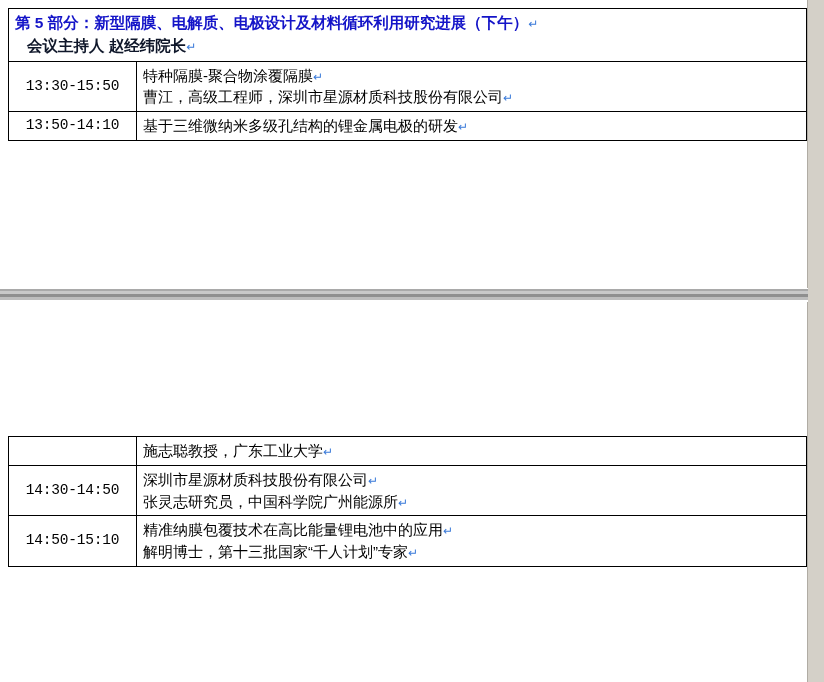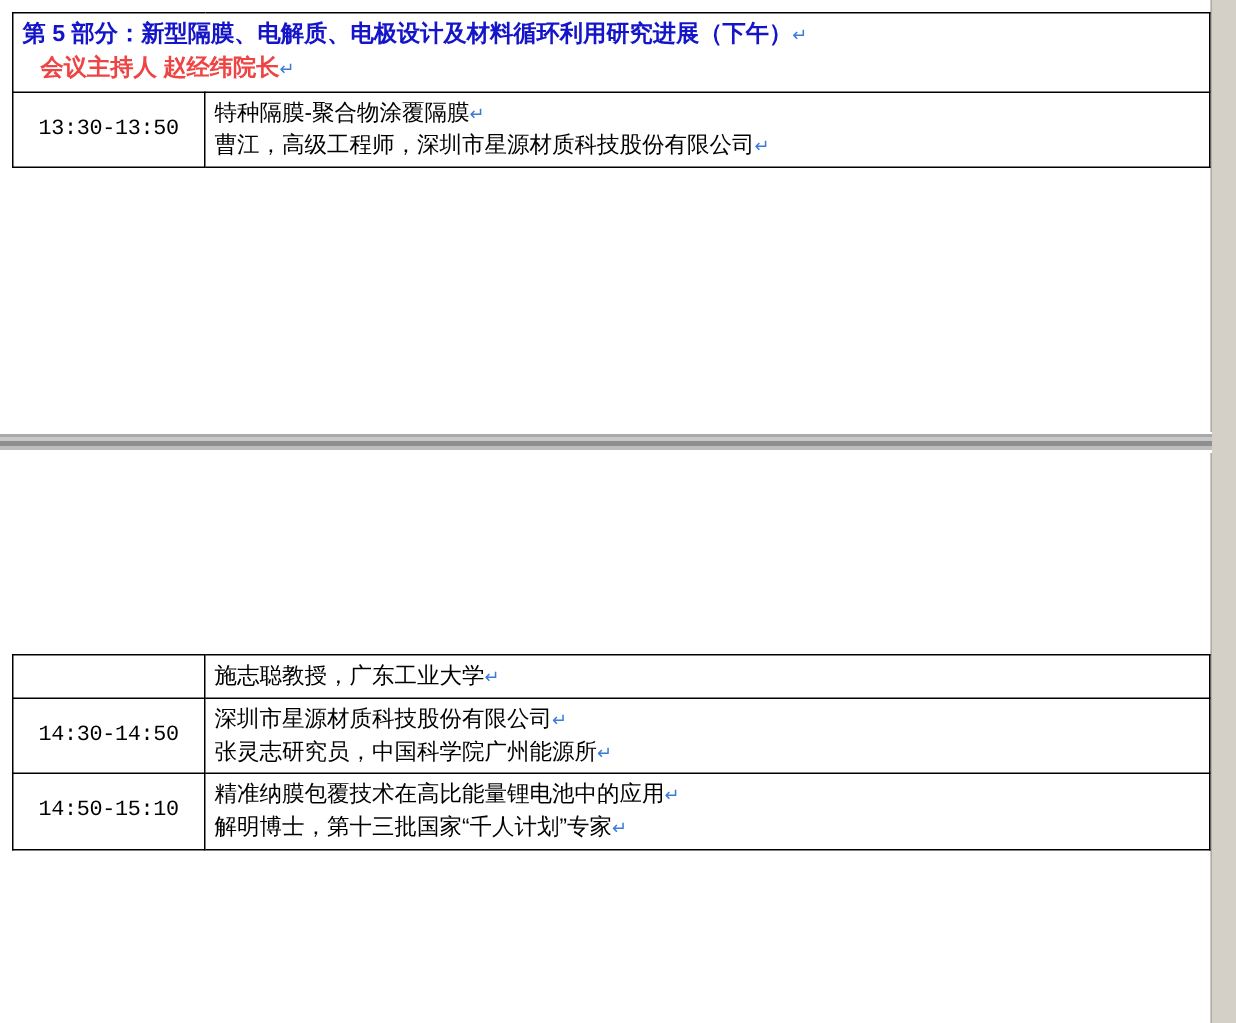--- a/index.html
+++ b/index.html
@@ -81,21 +81,21 @@
     font-family: "Liberation Sans", sans-serif;
     font-weight: bold;
     font-size: 15.5px;
     color: #1414c8;
     white-space: nowrap;
   }
   .section-head .host-line {
     font-family: "Liberation Sans", sans-serif;
     font-weight: bold;
     font-size: 15.5px;
-    color: #ef4444;
+    color: #0f172a;
     white-space: nowrap;
     padding-left: 12px;
   }
   .section-head .pilcrow { color: #3a7ad9; }
 
   
   #table-top {
     position: absolute;
     left: 8px;
     top: 8px;
@@ -145,31 +145,39 @@
             <div class="line">
               <span class="title-line">第 5 部分：新型隔膜、电解质、电极设计及材料循环利用研究进展（下午）</span><span class="pilcrow">↵</span>
             </div>
             <div class="line">
               <span class="host-line">会议主持人 赵经纬院长</span><span class="pilcrow">↵</span>
             </div>
           </td>
         </tr>
 
         <tr>
-          <td class="time-cell">13:30-13:50</td>
+          <td class="time-cell">13:30-15:50</td>
           <td class="body-cell">
             <div class="line">
               <span>特种隔膜-聚合物涂覆隔膜</span><span class="pilcrow">↵</span>
             </div>
             <div class="line">
               <span>曹江，高级工程师，深圳市星源材质科技股份有限公司</span><span class="pilcrow">↵</span>
             </div>
           </td>
         </tr>
 
+        <tr>
+          <td class="time-cell">13:50-14:10</td>
+          <td class="body-cell">
+            <div class="line">
+              <span>基于三维微纳米多级孔结构的锂金属电极的研发</span><span class="pilcrow">↵</span>
+            </div>
+          </td>
+        </tr>
       </tbody>
     </table>
 
     <div class="page-break"></div>
 
     <table class="doc-table" id="table-bottom">
       <colgroup>
         <col class="col-time">
         <col class="col-body">
       </colgroup>

